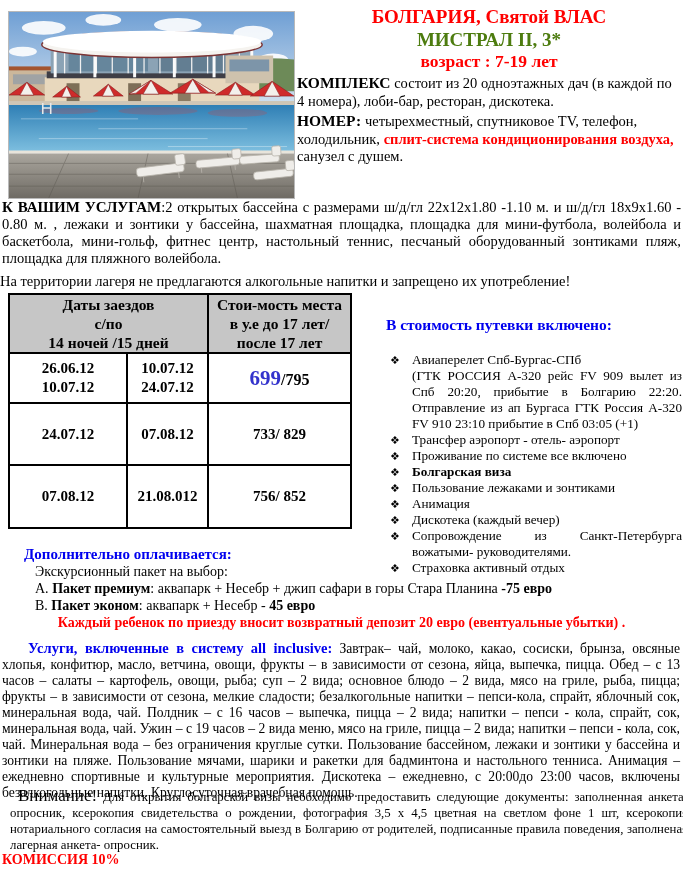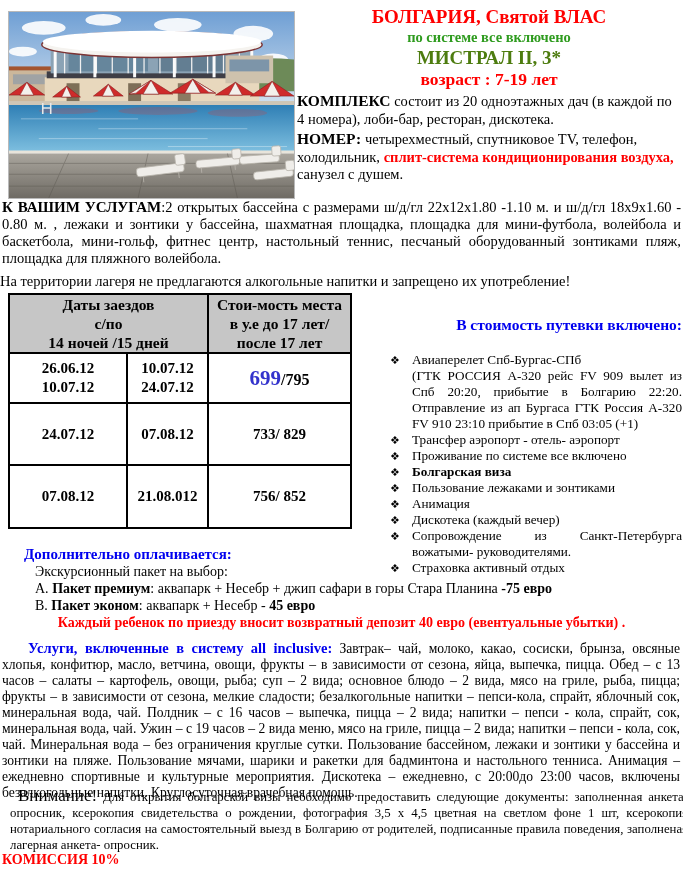--- a/index.html
+++ b/index.html
@@ -38,21 +38,21 @@
   table.price-table .r1 td{height:50px;}
   table.price-table .r2 td{height:62px;}
   table.price-table .r3 td{height:63px;}
   .date-cell{font-size:15px; line-height:19px;}
   .price-big{color:var(--price-blue); font-size:21px; font-weight:bold;}
   .price-sm{font-size:16px; font-weight:bold;}
   .price-plain{font-size:15px; font-weight:bold;}
 
   
   .included{position:absolute; left:386px; top:316px; width:296px;}
-  .inc-title{color:var(--blue); font-weight:bold; font-size:15.5px; text-align:right; margin-bottom:18px;}
+  .inc-title{color:var(--blue); font-weight:bold; font-size:15.5px; text-align:left; margin-bottom:18px;}
   .inc-item{display:flex; font-size:13.2px; line-height:16px;}
   .inc-bullet{width:26px; flex:0 0 26px; text-align:left; padding-left:4px; font-size:11px;}
   .inc-text{flex:1; text-align:justify; white-space:pre-line;}
   .inc-item.bold .inc-text{font-weight:bold;}
 
   
   .extra{position:absolute; left:2px; top:546px; width:679px; font-size:14px; line-height:17px;}
   .extra-title{color:var(--blue); font-weight:bold; font-size:15px; padding-left:22px;}
   .extra-line{padding-left:33px;}
   .deposit{color:var(--red); font-weight:bold; text-align:center; font-size:14px;}
@@ -212,21 +212,20 @@
         <g transform="translate(246,162) rotate(-6)">
             <rect width="40" height="8" rx="3"></rect>
             <rect x="33" y="-8" width="9" height="10" rx="2"></rect>
           </g>
       </g>
     </svg>
   </div>
 
   <div class="header-col">
     <div class="h-title">БОЛГАРИЯ, Святой ВЛАС</div>
-    <div class="h-green">по системе  все включено</div>
     <div class="h-hotel">МИСТРАЛ II,  3*</div>
     <div class="h-age">возраст : 7-19 лет</div>
     <p class="desc"><b>КОМПЛЕКС</b><span> состоит из  20 одноэтажных  дач (в каждой по 4 номера), лоби-бар, ресторан, дискотека.</span></p>
     <p class="desc"><b>НОМЕР:</b><span> четырехместный, спутниковое TV, телефон, холодильник, </span><span class="red-inline">сплит-система кондиционирования воздуха,</span><span> санузел с душем.</span></p>
   </div>
 
   <p class="services"><b>К ВАШИМ УСЛУГАМ</b><span>:2 открытых бассейна с размерами ш/д/гл  22х12х1.80 -1.10 м. и ш/д/гл  18х9х1.60 - 0.80 м. ,  лежаки и зонтики у бассейна, шахматная площадка, площадка для мини-футбола, волейбола и баскетбола, мини-гольф, фитнес центр, настольный теннис, песчаный оборудованный зонтиками  пляж, площадка для пляжного волейбола.</span></p>
 
   <div class="alcohol">На территории лагеря не предлагаются алкогольные напитки и запрещено их употребление!</div>
 
@@ -314,21 +313,21 @@
         <span class="inc-bullet">❖</span>
         <span class="inc-text">Страховка активный отдых</span>
       </div>
   </div>
 
   <div class="extra">
     <div class="extra-title">Дополнительно оплачивается:</div>
     <div class="extra-line">Экскурсионный пакет на выбор:</div>
     <div class="extra-line"><span>А. </span><b>Пакет премиум</b><span>: аквапарк + Несебр + джип сафари в горы Стара Планина  </span><b>-75 евро</b></div>
     <div class="extra-line"><span>В. </span><b>Пакет эконом</b><span>: аквапарк + Несебр - </span><b>45 евро</b></div>
-    <div class="deposit">Каждый ребенок по приезду вносит  возвратный депозит  40 евро  (евентуальные убытки) .</div>
+    <div class="deposit">Каждый ребенок по приезду вносит  возвратный депозит  20 евро  (евентуальные убытки) .</div>
   </div>
 
   <p class="all-inc"><b>Услуги, включенные в систему all inclusive:</b><span> Завтрак– чай, молоко, какао, сосиски, брынза, овсяные хлопья, конфитюр, масло, ветчина, овощи, фрукты – в зависимости от сезона, яйца, выпечка, пицца. Обед – с 13 часов – салаты – картофель, овощи, рыба; суп – 2 вида; основное блюдо – 2 вида, мясо на гриле, рыба, пицца; фрукты – в зависимости от сезона, мелкие сладости; безалкогольные напитки – пепси-кола, спрайт, яблочный сок, минеральная вода, чай. Полдник – с 16 часов – выпечка, пицца – 2 вида;  напитки – пепси - кола, спрайт, сок, минеральная вода, чай. Ужин – с 19 часов – 2 вида меню, мясо на гриле, пицца – 2 вида;  напитки – пепси - кола, сок,  чай. Минеральная вода – без ограничения круглые сутки. Пользование бассейном, лежаки и зонтики у бассейна и зонтики на пляже. Пользование мячами, шарики и ракетки для бадминтона и настольного тенниса. Анимация – ежедневно спортивные и культурные мероприятия. Дискотека – ежедневно, с 20:00до 23:00 часов, включены безалкогольные напитки. Круглосуточная врачебная помощь.</span></p>
 
   <p class="attention"><span class="att-label">Внимание!</span><span> Для открытия болгарской визы необходимо предоставить следующие документы: заполненная анкета-опросник, ксерокопия свидетельства о рождении, фотография 3,5 х 4,5 цветная на светлом фоне 1 шт, ксерокопия нотариального согласия на самостоятельный выезд в Болгарию от  родителей, подписанные правила поведения, заполненая лагерная анкета- опросник.</span></p>
 
   <div class="commission">КОМИССИЯ 10%</div>
 
 </div>
 

